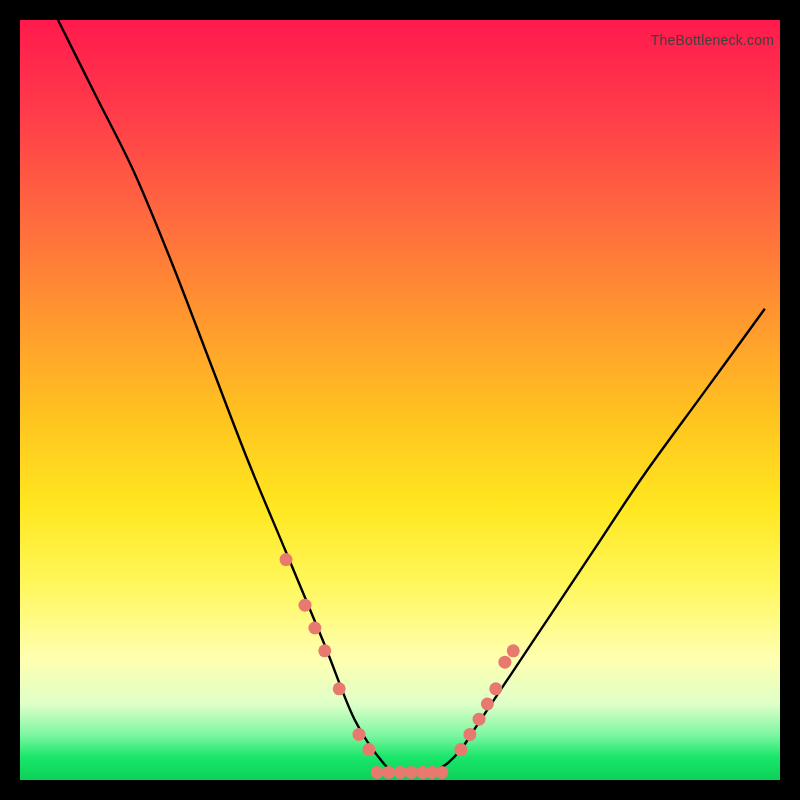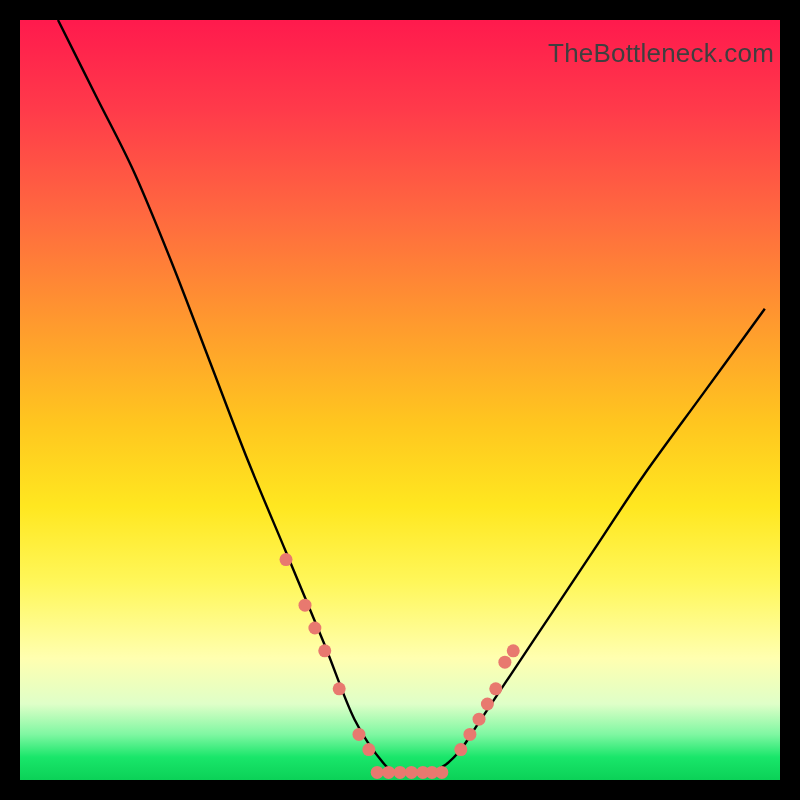--- a/index.html
+++ b/index.html
@@ -50,24 +50,24 @@
   }
   svg.curve-svg {
     position: absolute;
     left: 0;
     top: 0;
     width: 760px;
     height: 760px;
   }
   .watermark {
     position: absolute;
-    top: 18px;
+    top: 12px;
     right: 6px;
     color: #3f3f3f;
-    font-size: 26px;
+    font-size: 14px;
     font-weight: 500;
     letter-spacing: 0.2px;
   }
 </style>
 </head>
 <body>
 
 <div class="frame">
   <div class="plot-wrap">
     <div class="gradient"></div>

